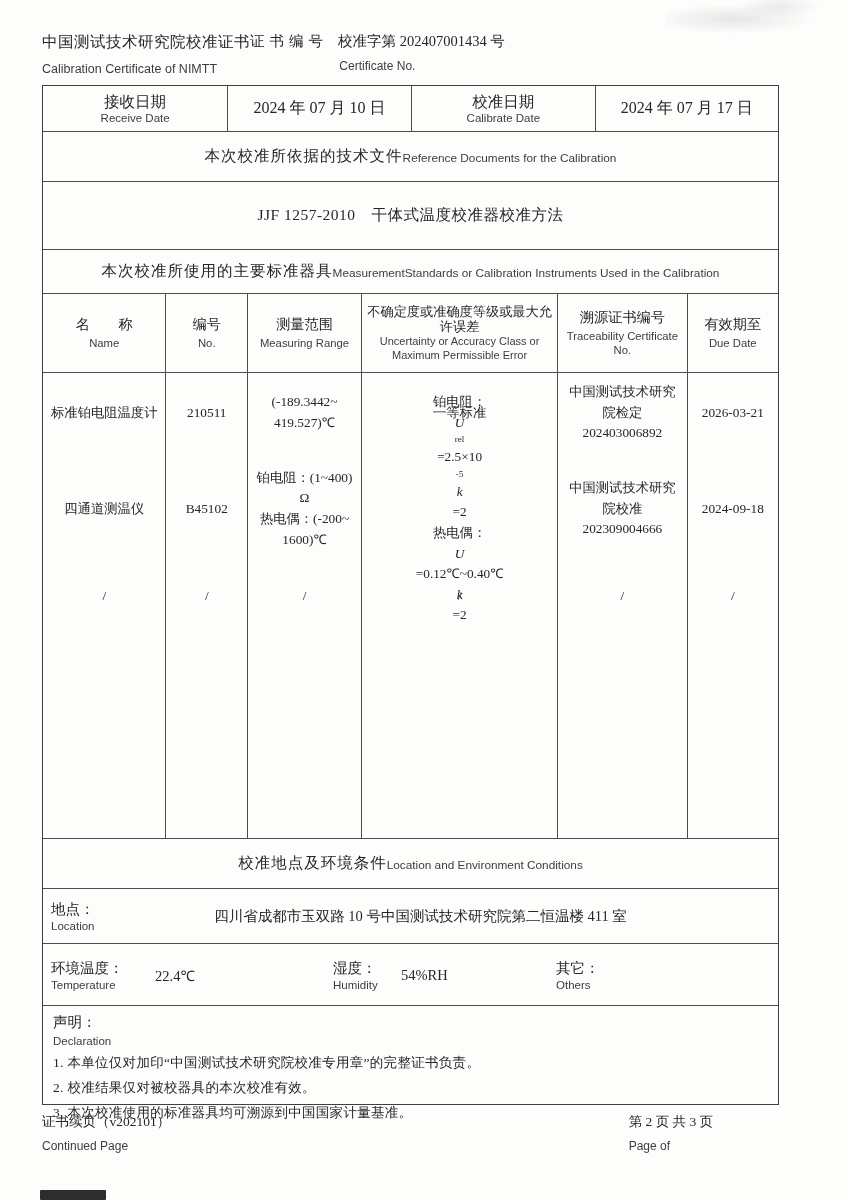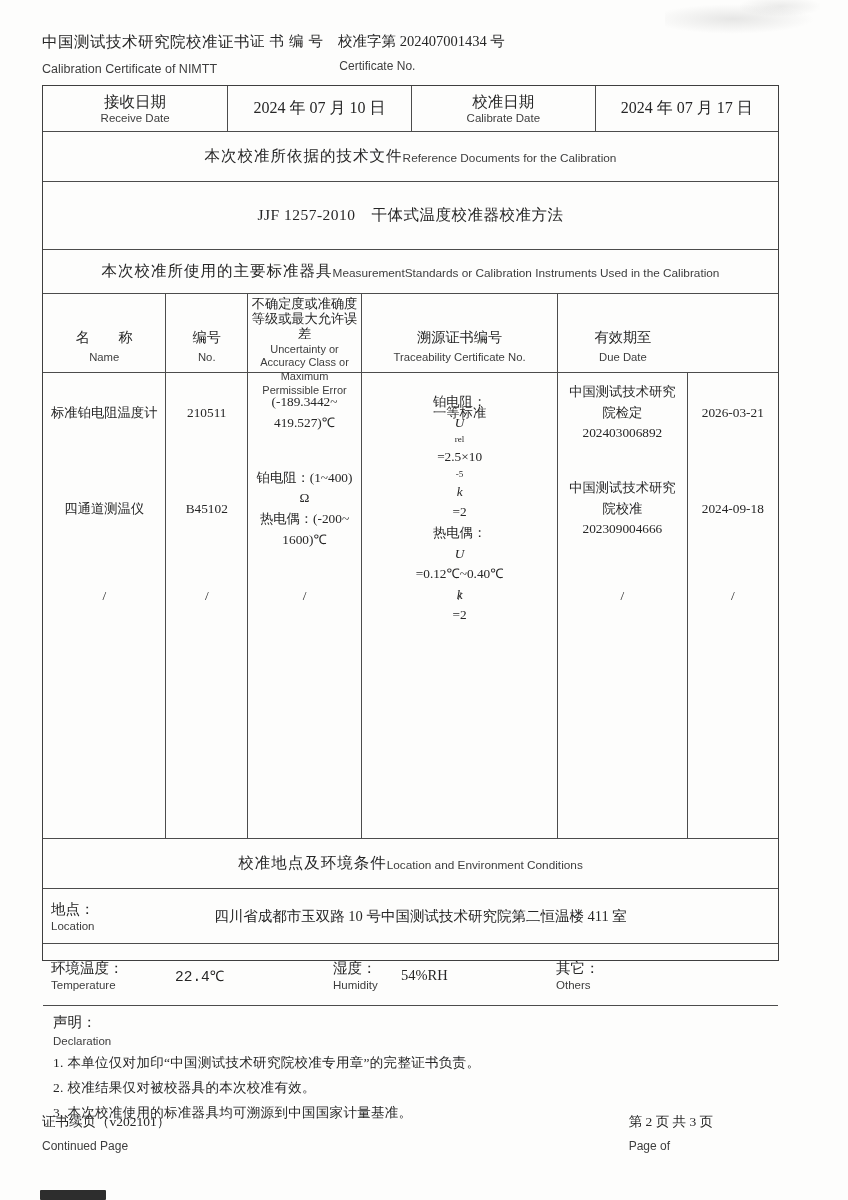--- a/index.html
+++ b/index.html
@@ -18,21 +18,21 @@
   .hdr-right .en-sub { font-size:12px; margin-top:8px; }
 
   
   .smudge { position:absolute; pointer-events:none; }
   .smudge.s1 { left:665px; top:4px; width:150px; height:30px;
     background:radial-gradient(ellipse at 45% 50%, rgba(110,110,110,0.16), rgba(110,110,110,0) 70%); }
   .smudge.s2 { left:740px; top:0px; width:80px; height:16px;
     background:radial-gradient(ellipse at 50% 40%, rgba(100,100,100,0.12), rgba(100,100,100,0) 75%); }
 
   
-  .doc-table { position:absolute; left:42px; top:85px; width:737px; height:876px;
+  .doc-table { position:absolute; left:42px; top:85px; width:737px; height:1020px;
     border:1.5px solid #3f3f3f; display:flex; flex-direction:column; background:transparent; }
   .t-row { border-bottom:1px solid #4c4c4c; flex:none; }
   .t-row:last-child { border-bottom:none; flex:1; }
 
   .cell-c { display:flex; flex-direction:column; align-items:center; justify-content:center; text-align:center; }
   .br { border-right:1px solid #4c4c4c; }
 
   
   .r-dates { height:46px; display:grid; grid-template-columns:25.2% 25% 25% 1fr; }
   .r-dates .zh { font-size:15.5px; line-height:1.15; }
@@ -143,20 +143,24 @@
     <div class="t-row cols6 r-colhead">
       <div class="cell-c br">
         <div class="zh">名　　称</div>
         <div class="en-sub en">Name</div>
       </div>
       <div class="cell-c br">
         <div class="zh">编号</div>
         <div class="en-sub en">No.</div>
       </div>
       <div class="cell-c br">
+        <div class="zh">测量范围</div>
+        <div class="en-sub en">Measuring Range</div>
+      </div>
+      <div class="cell-c br">
         <div class="zh small">不确定度或准确度等级或最大允许误差</div>
         <div class="en-sub en small">Uncertainty or Accuracy Class or Maximum Permissible Error</div>
       </div>
       <div class="cell-c br">
         <div class="zh">溯源证书编号</div>
         <div class="en-sub en">Traceability Certificate No.</div>
       </div>
       <div class="cell-c">
         <div class="zh">有效期至</div>
         <div class="en-sub en">Due Date</div>
@@ -205,21 +209,21 @@
         <div class="en-sub en">Location</div>
       </div>
       <div class="addr">四川省成都市玉双路 10 号中国测试技术研究院第二恒温楼 411 室</div>
     </div>
 
     <div class="t-row r-env">
       <div class="env-item" style="left:8px;">
         <div class="zh">环境温度：</div>
         <div class="en-sub en">Temperature</div>
       </div>
-      <div class="env-val" style="left:132px;font-family:Liberation Mono, monospace;">22.4℃</div>
+      <div class="env-val" style="left:112px;">22.4℃</div>
       <div class="env-item" style="left:290px;">
         <div class="zh">湿度：</div>
         <div class="en-sub en">Humidity</div>
       </div>
       <div class="env-val" style="left:358px;">54%RH</div>
       <div class="env-item" style="left:513px;">
         <div class="zh">其它：</div>
         <div class="en-sub en">Others</div>
       </div>
     </div>

